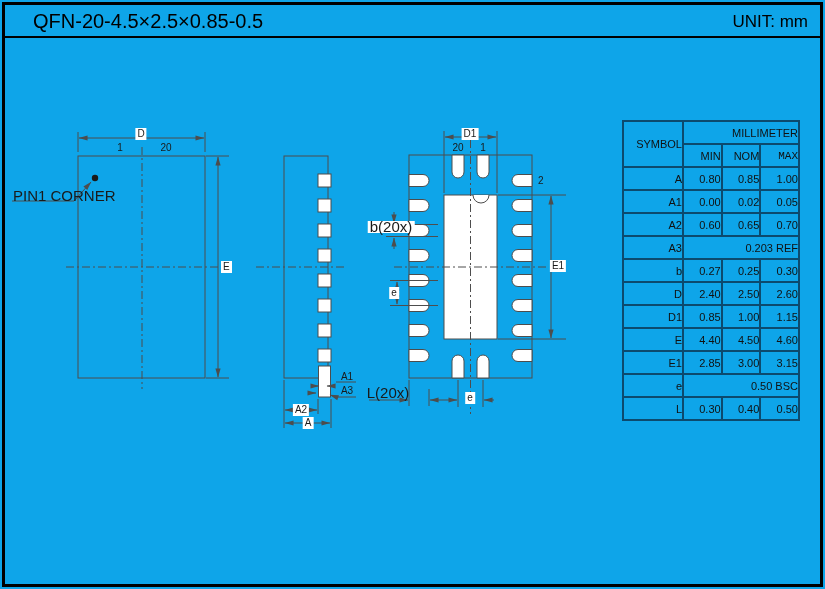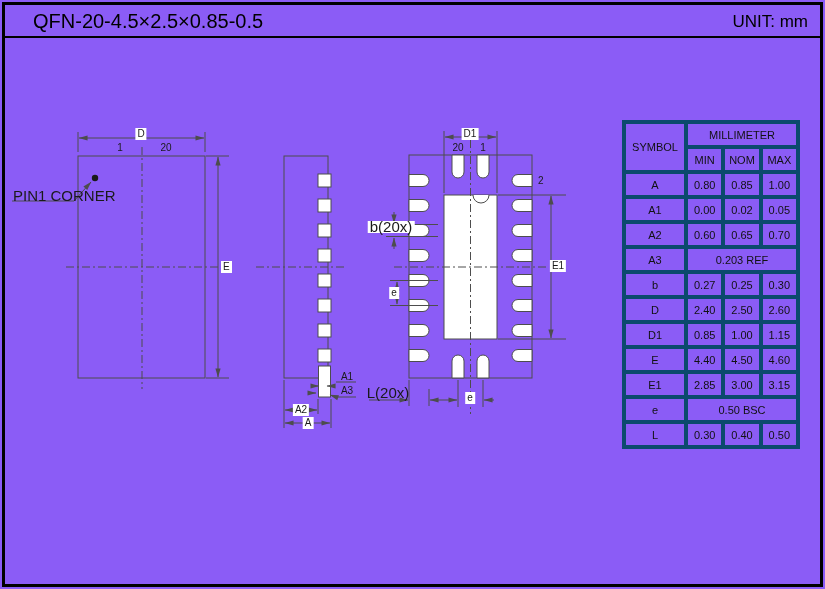--- a/index.html
+++ b/index.html
@@ -1,29 +1,29 @@
 <!DOCTYPE html>
 <html><head>
 <meta charset="utf-8">
 <style>
   html,body{margin:0;padding:0;background:#e8e8e8;}
-  .sheet{position:relative;width:825px;height:589px;background:#8b5cf6;overflow:hidden;
+  .sheet{position:relative;width:825px;height:589px;background:#0ea5e9;overflow:hidden;
          font-family:"Liberation Sans", sans-serif;}
   .frame{position:absolute;left:2px;top:2px;right:2px;bottom:2px;border:3px solid #000;}
   .titlebar{position:absolute;left:5px;top:5px;right:5px;height:31px;border-bottom:2px solid #000;}
   .title{position:absolute;left:28px;top:5px;font-size:20px;color:#000;}
   .unit{position:absolute;right:12px;top:7px;font-size:17px;color:#000;}
   svg.draw{position:absolute;left:0;top:0;}
   .lbl{position:absolute;font-size:10px;color:#1a1a1a;white-space:nowrap;line-height:12px;}
   .ctr{transform:translateX(-50%);}
   .bgw{background:#fff;padding:0 2px;}
   .sm{font-size:15px;}
   table.dims{position:absolute;left:622px;top:120px;width:178px;border-collapse:collapse;
              table-layout:fixed;font-size:11px;color:#111;}
-  table.dims td{border:4px solid #0c4a6e;text-align:center;vertical-align:middle;
+  table.dims td{border:2px solid #0c4a6e;text-align:right;vertical-align:middle;
                 height:21px;padding:0;overflow:hidden;}
 </style>
 </head>
 <body>
 
 <div class="sheet">
   <div class="frame"></div>
   <div class="titlebar">
     <span class="title">QFN-20-4.5×2.5×0.85-0.5</span>
     <span class="unit">UNIT: mm</span>
@@ -166,21 +166,21 @@
 
   <table class="dims">
     <tbody>
         <tr>
       <td rowspan="2" style="width:58px;">SYMBOL</td>
       <td colspan="3">MILLIMETER</td>
     </tr>
     <tr>
       <td style="width:40px;">MIN</td>
       <td style="width:40px;margin-left:29px;">NOM</td>
-      <td style="width:40px;">MAX</td>
+      <td style="width:40px;font-family:Liberation Mono, monospace;">MAX</td>
     </tr>
     <tr>
       <td>A</td>
       <td>0.80</td>
       <td>0.85</td>
       <td>1.00</td>
     </tr>
     <tr>
       <td>A1</td>
       <td>0.00</td>

